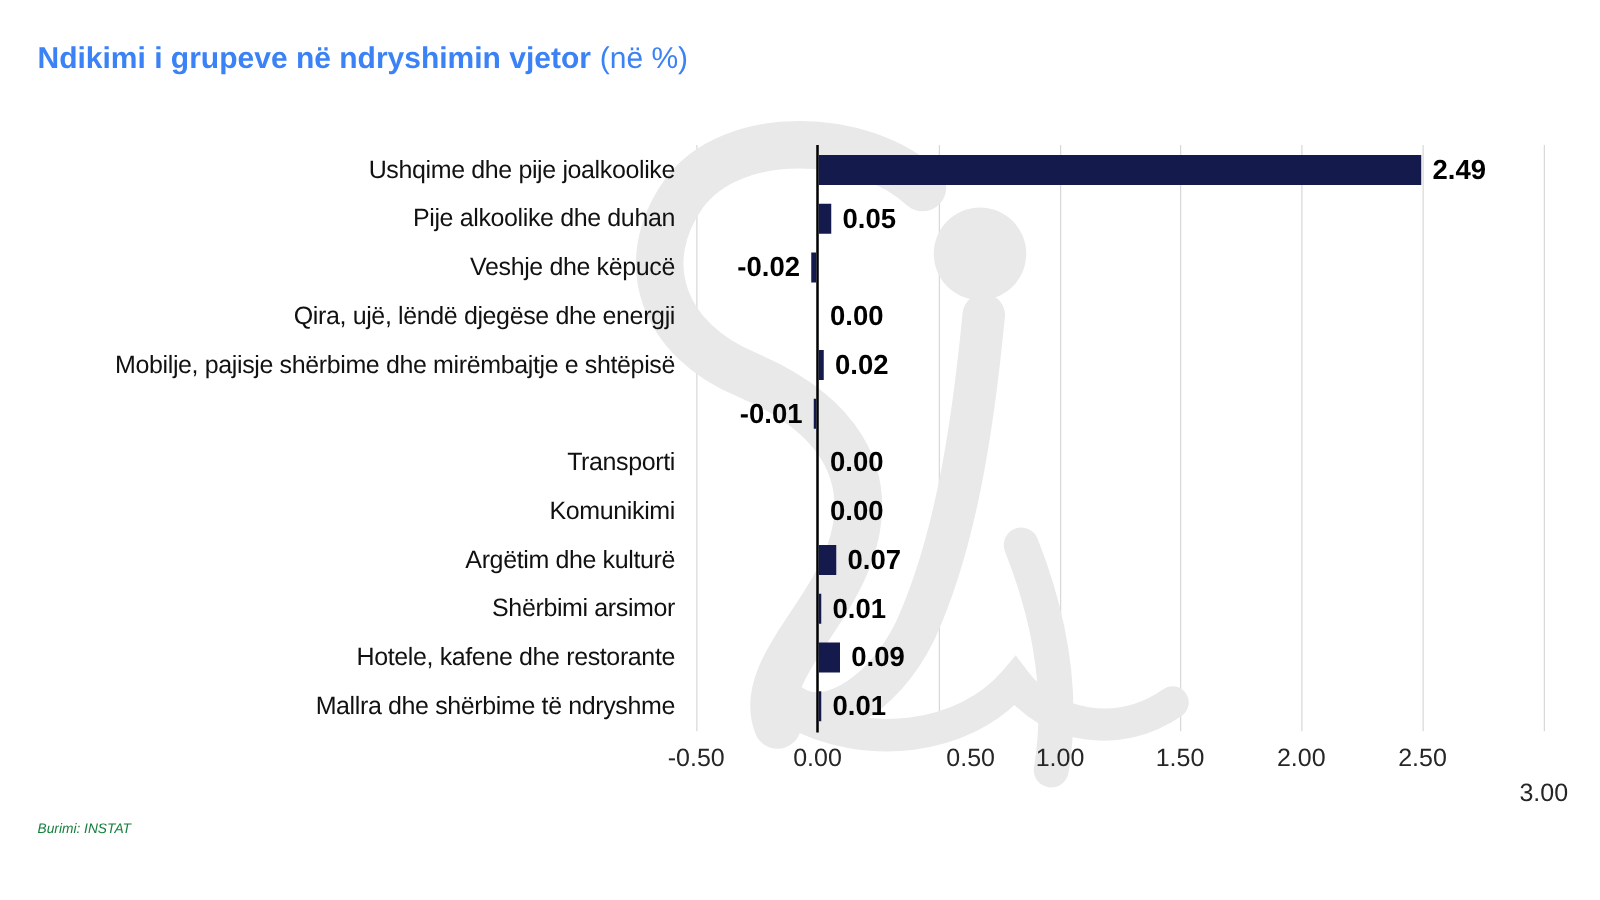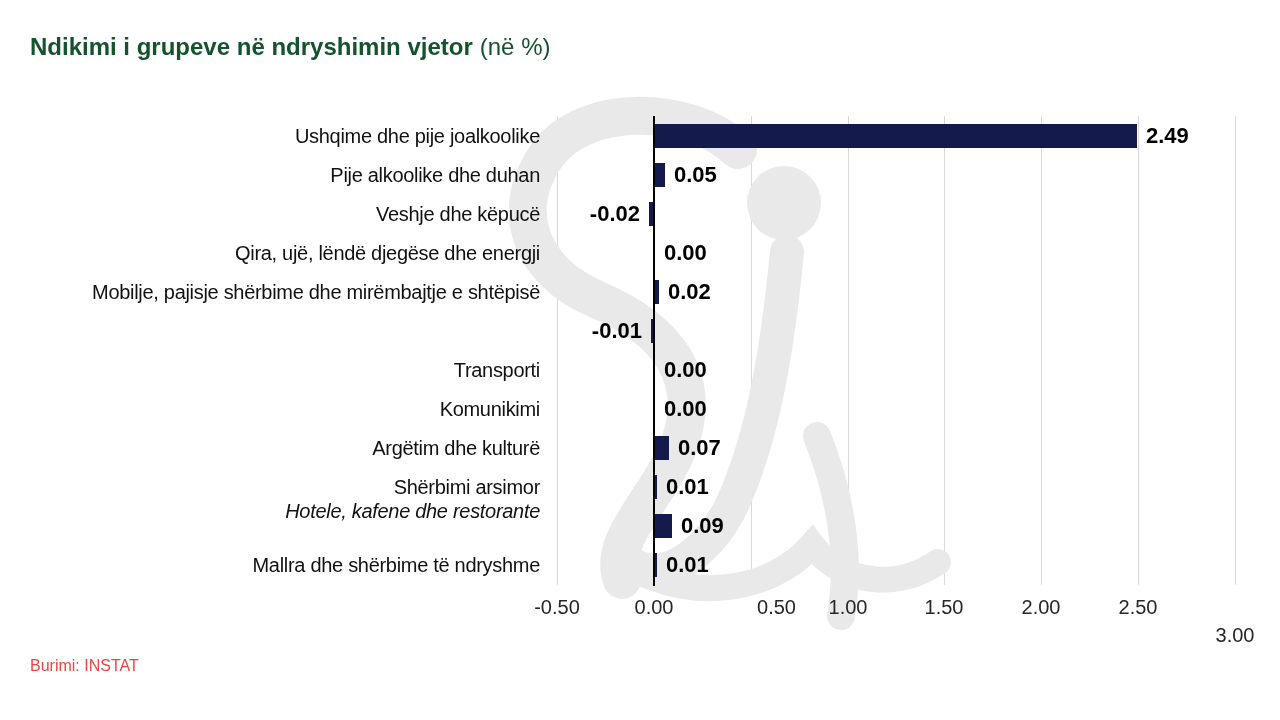--- a/index.html
+++ b/index.html
@@ -1,34 +1,34 @@
 <!DOCTYPE html>
 <html><head>
 <meta charset="utf-8">
 <style>
   html,body{margin:0;padding:0;background:#fff;}
   .stage{
     position:relative;width:1280px;height:720px;background:#ffffff;overflow:hidden;
     font-family:"Liberation Sans","DejaVu Sans",sans-serif;
     --bar:#141b4c; --grid:#d9d9d9; --wm:#e9e9e9;
   }
-  .chart-title{position:absolute;left:30px;top:33px;font-size:24px;color:#14532d;white-space:nowrap;}
+  .chart-title{position:absolute;left:30px;top:33px;font-size:24px;color:#3b82f6;white-space:nowrap;}
   .chart-title .main{font-weight:bold;}
   .chart-title .suffix{font-weight:normal;margin-left:7px;}
   .layer{position:absolute;left:0;top:0;width:1280px;height:720px;}
   .watermark{position:absolute;left:0;top:0;pointer-events:none;}
   .gridline{position:absolute;width:1px;background:var(--grid);}
   .zero-line{position:absolute;width:2px;background:#000;}
   .bar{position:absolute;background:var(--bar);}
   .cat-label{position:absolute;text-align:right;font-size:20px;letter-spacing:-0.3px;color:#111;
              white-space:nowrap;line-height:26px;height:26px;}
   .val-label{position:absolute;font-weight:bold;font-size:22px;color:#000;white-space:nowrap;
              line-height:28px;height:28px;}
   .tick-label{position:absolute;font-size:20px;color:#262626;text-align:center;line-height:26px;height:26px;}
-  .source{position:absolute;left:30px;top:657px;font-size:16px;color:#ef4444;white-space:nowrap;}
+  .source{position:absolute;left:30px;top:657px;font-style:italic;font-size:11px;color:#15803d;white-space:nowrap;}
 </style>
 </head>
 <body>
 
 <div class="stage" style="--bar: #141b4c; --grid: #d9d9d9;">
 
   <div class="chart-title">
     <span class="main">Ndikimi i grupeve në ndryshimin vjetor</span><span class="suffix">(në %)</span>
   </div>
 
@@ -81,21 +81,21 @@
       <div class="cat-label" style="left: 20px; top: 357px; width: 520px;">Transporti</div>
       <div class="val-label" style="top: 356px; left: 664px;">0.00</div>
       <div class="cat-label" style="left: 20px; top: 396px; width: 520px;">Komunikimi</div>
       <div class="val-label" style="top: 395px; left: 664px;">0.00</div>
       <div class="cat-label" style="left: 20px; top: 435px; width: 520px;">Argëtim dhe kulturë</div>
       <div class="bar" style="left: 655px; top: 436px; width: 14px; height: 24px;"></div>
       <div class="val-label" style="top: 434px; left: 678px;">0.07</div>
       <div class="cat-label" style="left: 20px; top: 474px; width: 520px;">Shërbimi arsimor</div>
       <div class="bar" style="left: 655px; top: 475px; width: 2px; height: 24px;"></div>
       <div class="val-label" style="top: 473px; left: 666px;">0.01</div>
-      <div class="cat-label" style="left: 20px; top: 498px; width: 520px; font-style: italic;">Hotele, kafene dhe restorante</div>
+      <div class="cat-label" style="left: 20px; top: 513px; width: 520px;">Hotele, kafene dhe restorante</div>
       <div class="bar" style="left: 655px; top: 514px; width: 17px; height: 24px;"></div>
       <div class="val-label" style="top: 512px; left: 681px;">0.09</div>
       <div class="cat-label" style="left: 20px; top: 552px; width: 520px;">Mallra dhe shërbime të ndryshme</div>
       <div class="bar" style="left: 655px; top: 553px; width: 2px; height: 24px;"></div>
       <div class="val-label" style="top: 551px; left: 666px;">0.01</div>
     </div>
 
   <div class="source">Burimi: INSTAT</div>
 </div>
 

